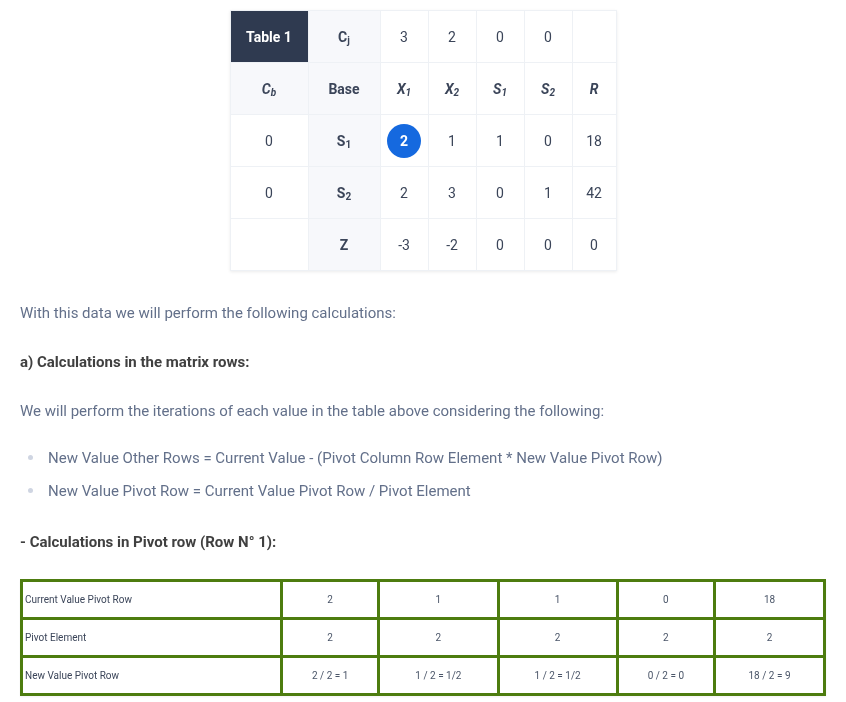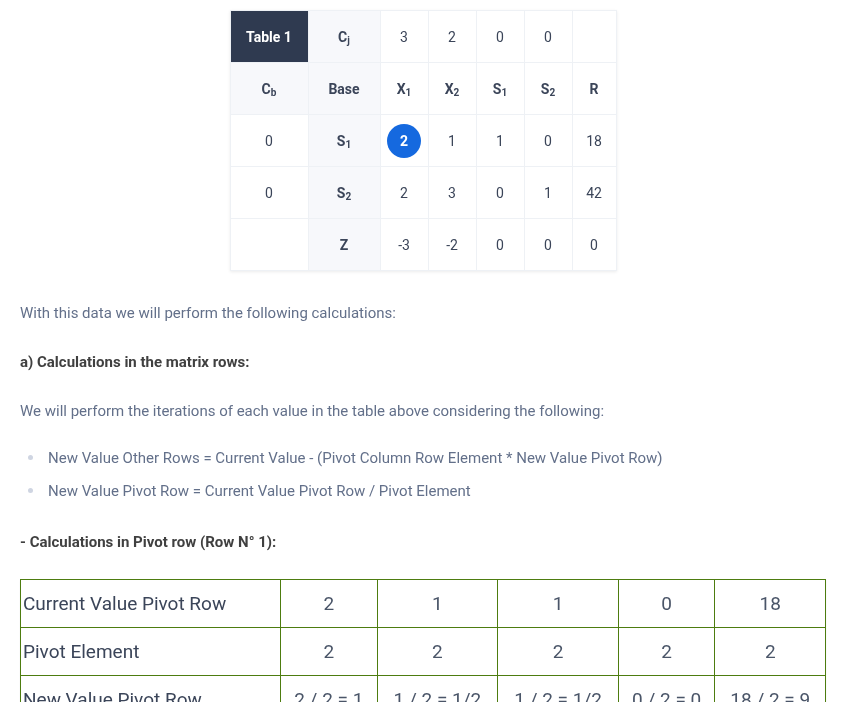--- a/index.html
+++ b/index.html
@@ -27,21 +27,21 @@
     .t1 td.hdr-dark {
       background: #2f3a50;
       color: #fff;
       font-weight: 700;
       width: 78px;
     }
     .t1 td.shade { background: #f7f8fb; font-weight: 700; }
     .t1 td.col0 { width: 78px; }
     .t1 td.col1 { width: 72px; margin-top: 8px; }
     .t1 td.colR { width: 44px; }
-    .t1 td.bold { font-weight: 700; }
+    .t1 td.bold { font-weight: 700; font-style: italic; }
     sub { font-size: 10px; line-height: 0; vertical-align: baseline; position: relative; bottom: -0.25em; }
     .pivot {
       display: inline-flex;
       align-items: center;
       justify-content: center;
       width: 34px; height: 34px;
       border-radius: 50%;
       background: #1569df;
       color: #fff;
       font-weight: 700;
@@ -54,24 +54,24 @@
       content: ""; position: absolute; left: 8px; top: 0.65em;
       width: 5px; height: 5px; border-radius: 50%; background: #cfd5e2;
     }
     .t2 {
       width: 100%;
       border-collapse: collapse;
       margin-top: 10px;
       box-shadow: 0 1px 2px rgba(0,0,0,0.05);
     }
     .t2 td {
-      border: 1px solid #4d7c0f;
+      border: 3px solid #4d7c0f;
       padding: 12px 2px;
       color: #4a5568;
-      font-size: 19px;
+      font-size: 10px;
       text-align: center;
     }
     .t2 td.label { text-align: left; color: #3b4559; width: 260px; }
   </style>
 </head>
 <body>
 
 <div class="t1-wrap">
   <table class="t1">
     <tbody>

